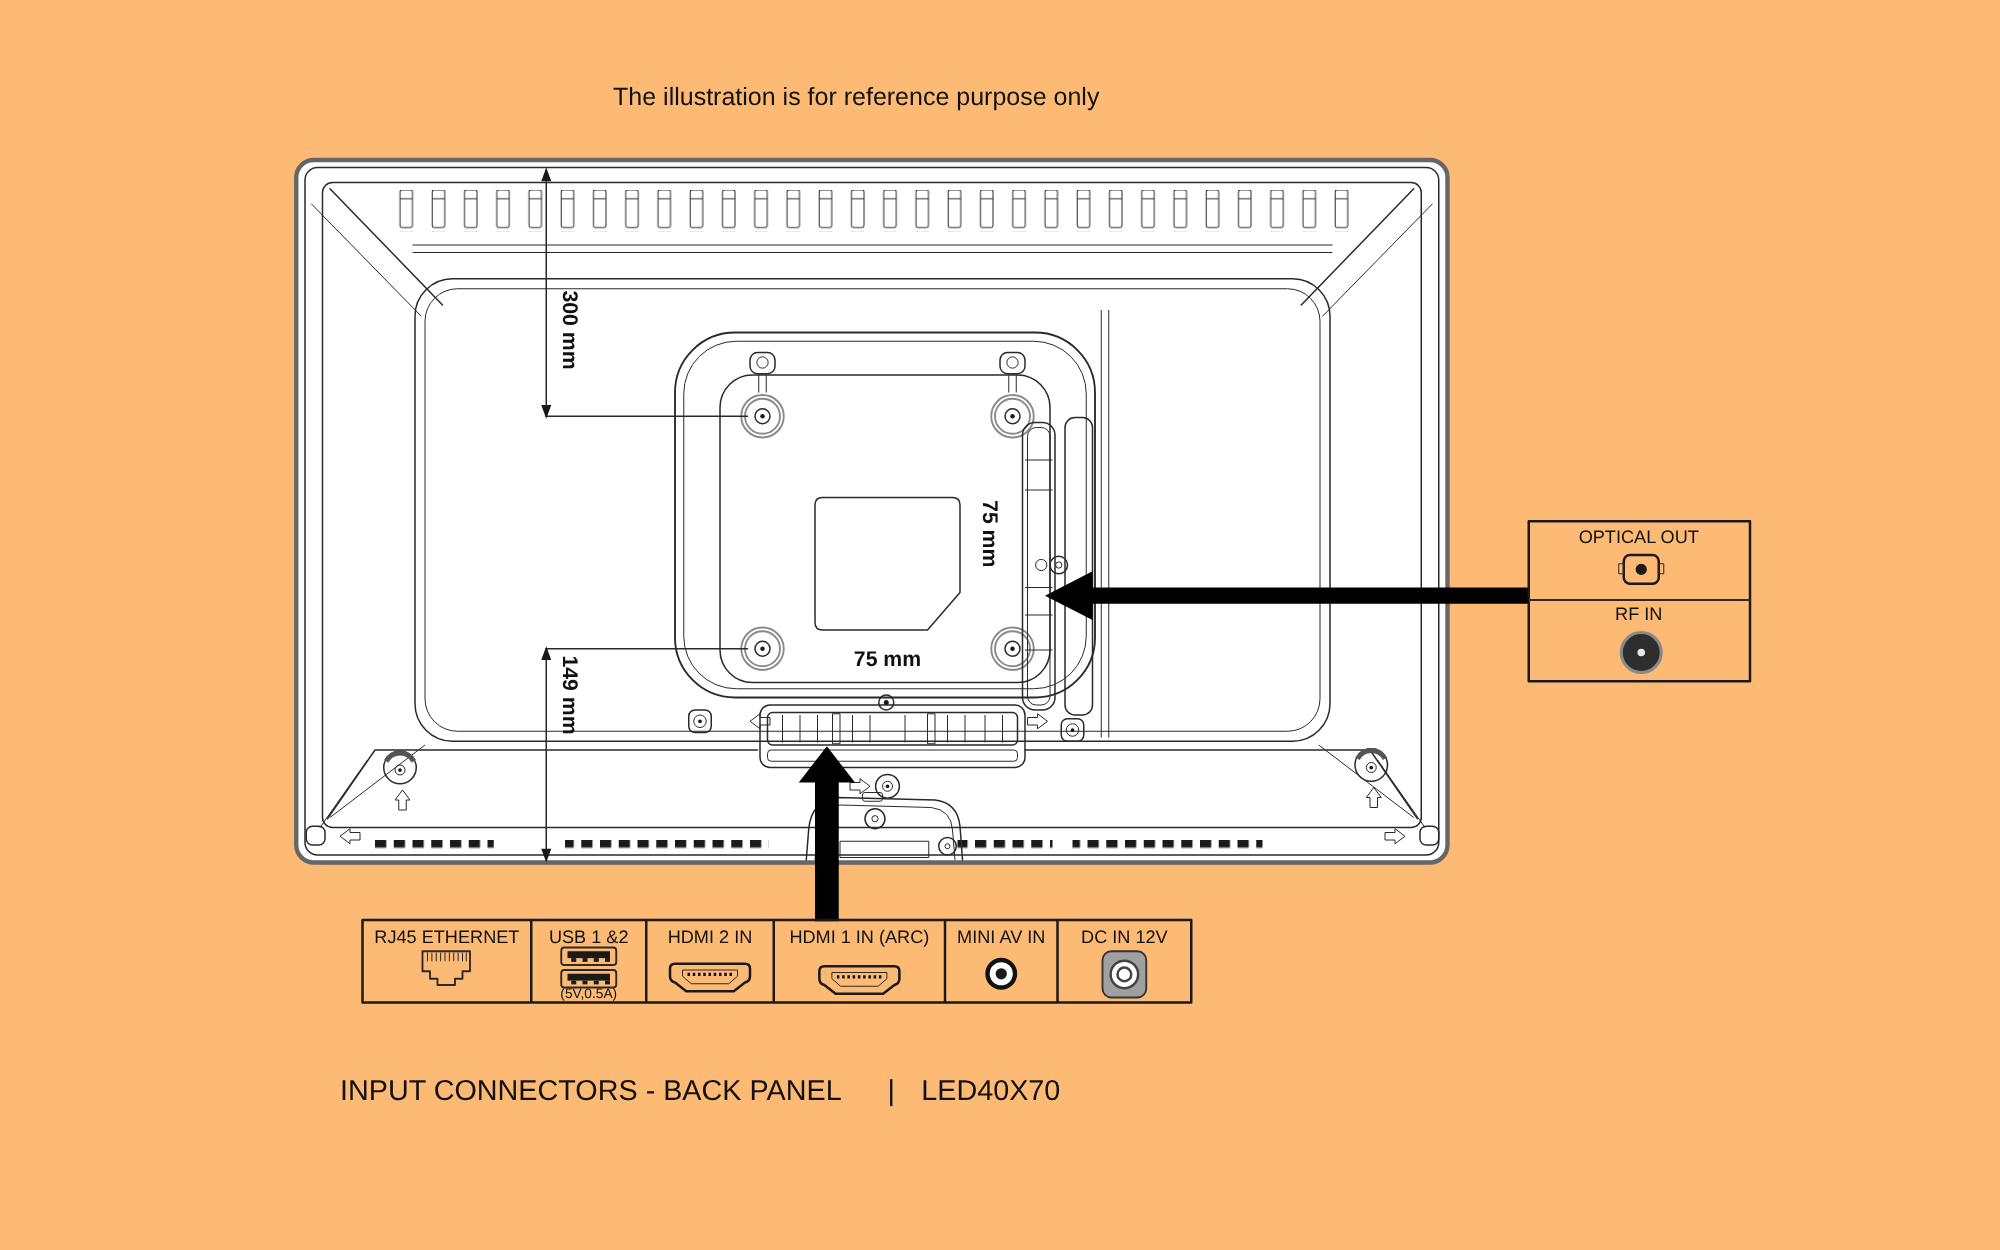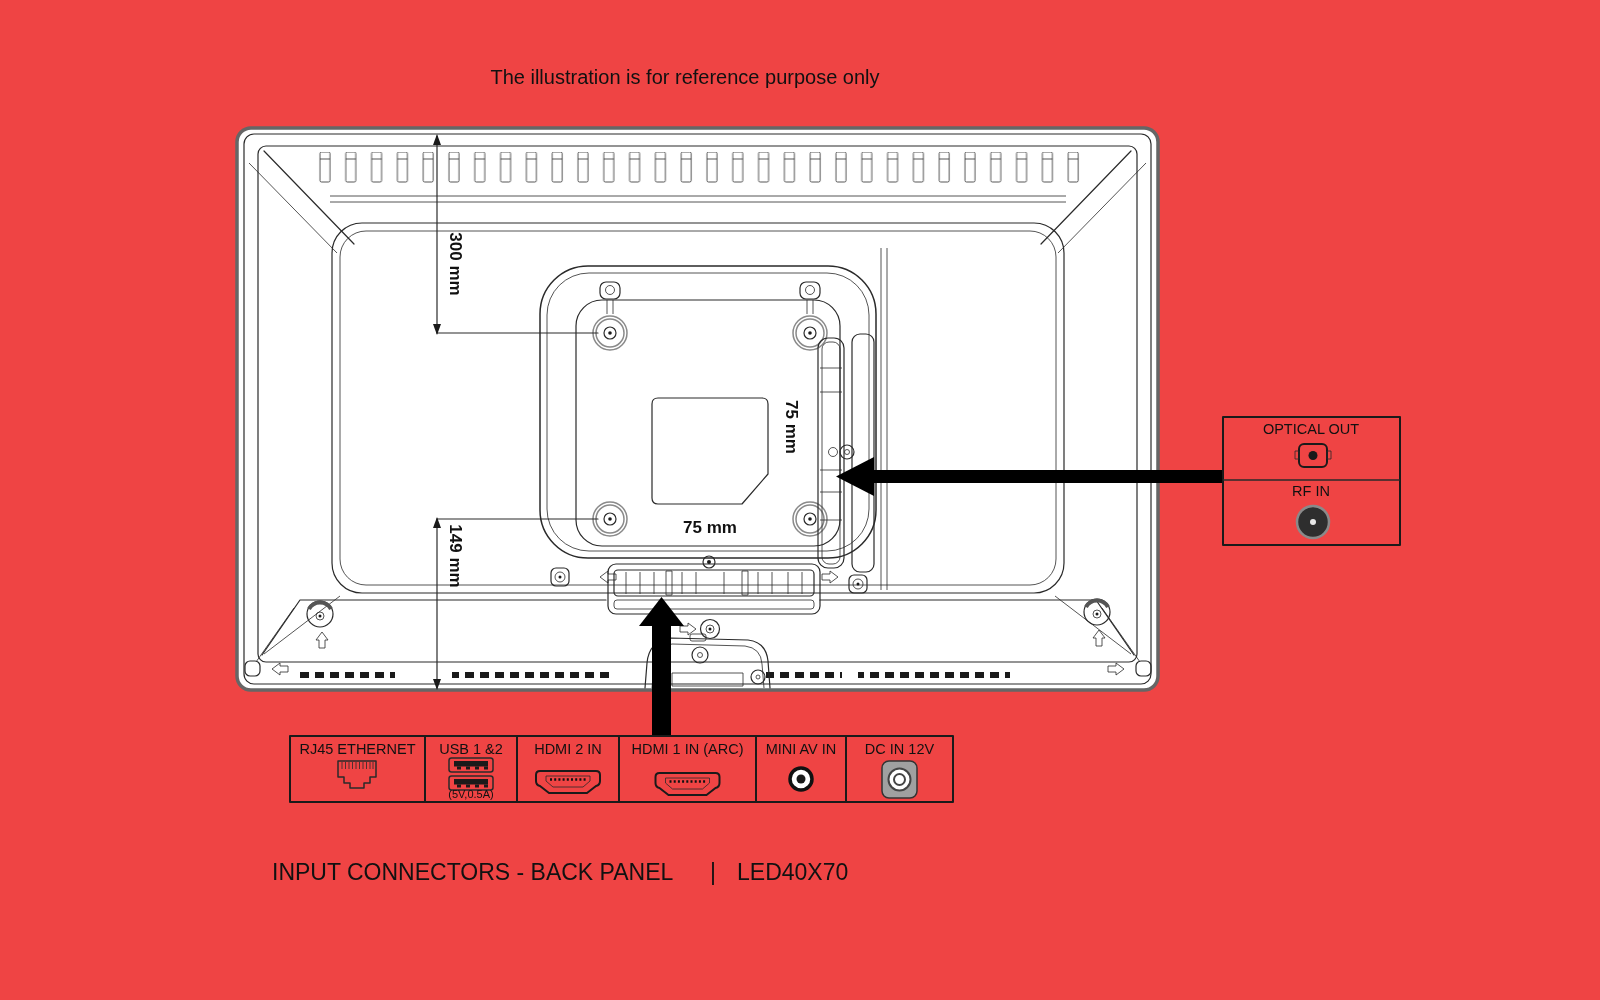--- a/index.html
+++ b/index.html
@@ -1,16 +1,16 @@
 <!DOCTYPE html>
 <html><head>
 <meta charset="utf-8">
 <style>
   html,body{margin:0;padding:0;background:#fff;}
-  .page{position:relative;width:1600px;height:1000px;background:#ef4444;overflow:hidden;
+  .page{position:relative;width:1600px;height:1000px;background:#fdba74;overflow:hidden;
         font-family:"Liberation Sans",sans-serif;}
   svg{position:absolute;left:0;top:0;}
   
   .s  {stroke:#2a2a2a;fill:none;stroke-width:1.2;stroke-linejoin:round;stroke-linecap:round;}
   .s08{stroke:#2a2a2a;fill:none;stroke-width:.8;stroke-linejoin:round;}
   .s15{stroke:#2a2a2a;fill:none;stroke-width:1.5;stroke-linejoin:round;}
   .s2 {stroke:#1a1a1a;fill:none;stroke-width:2;stroke-linejoin:round;}
   .gry{stroke:#8a8a8a;fill:none;stroke-width:1.5;}
   .thk{stroke:#666;fill:#fff;stroke-width:3.5;}
   .blk{fill:#000;stroke:none;}

